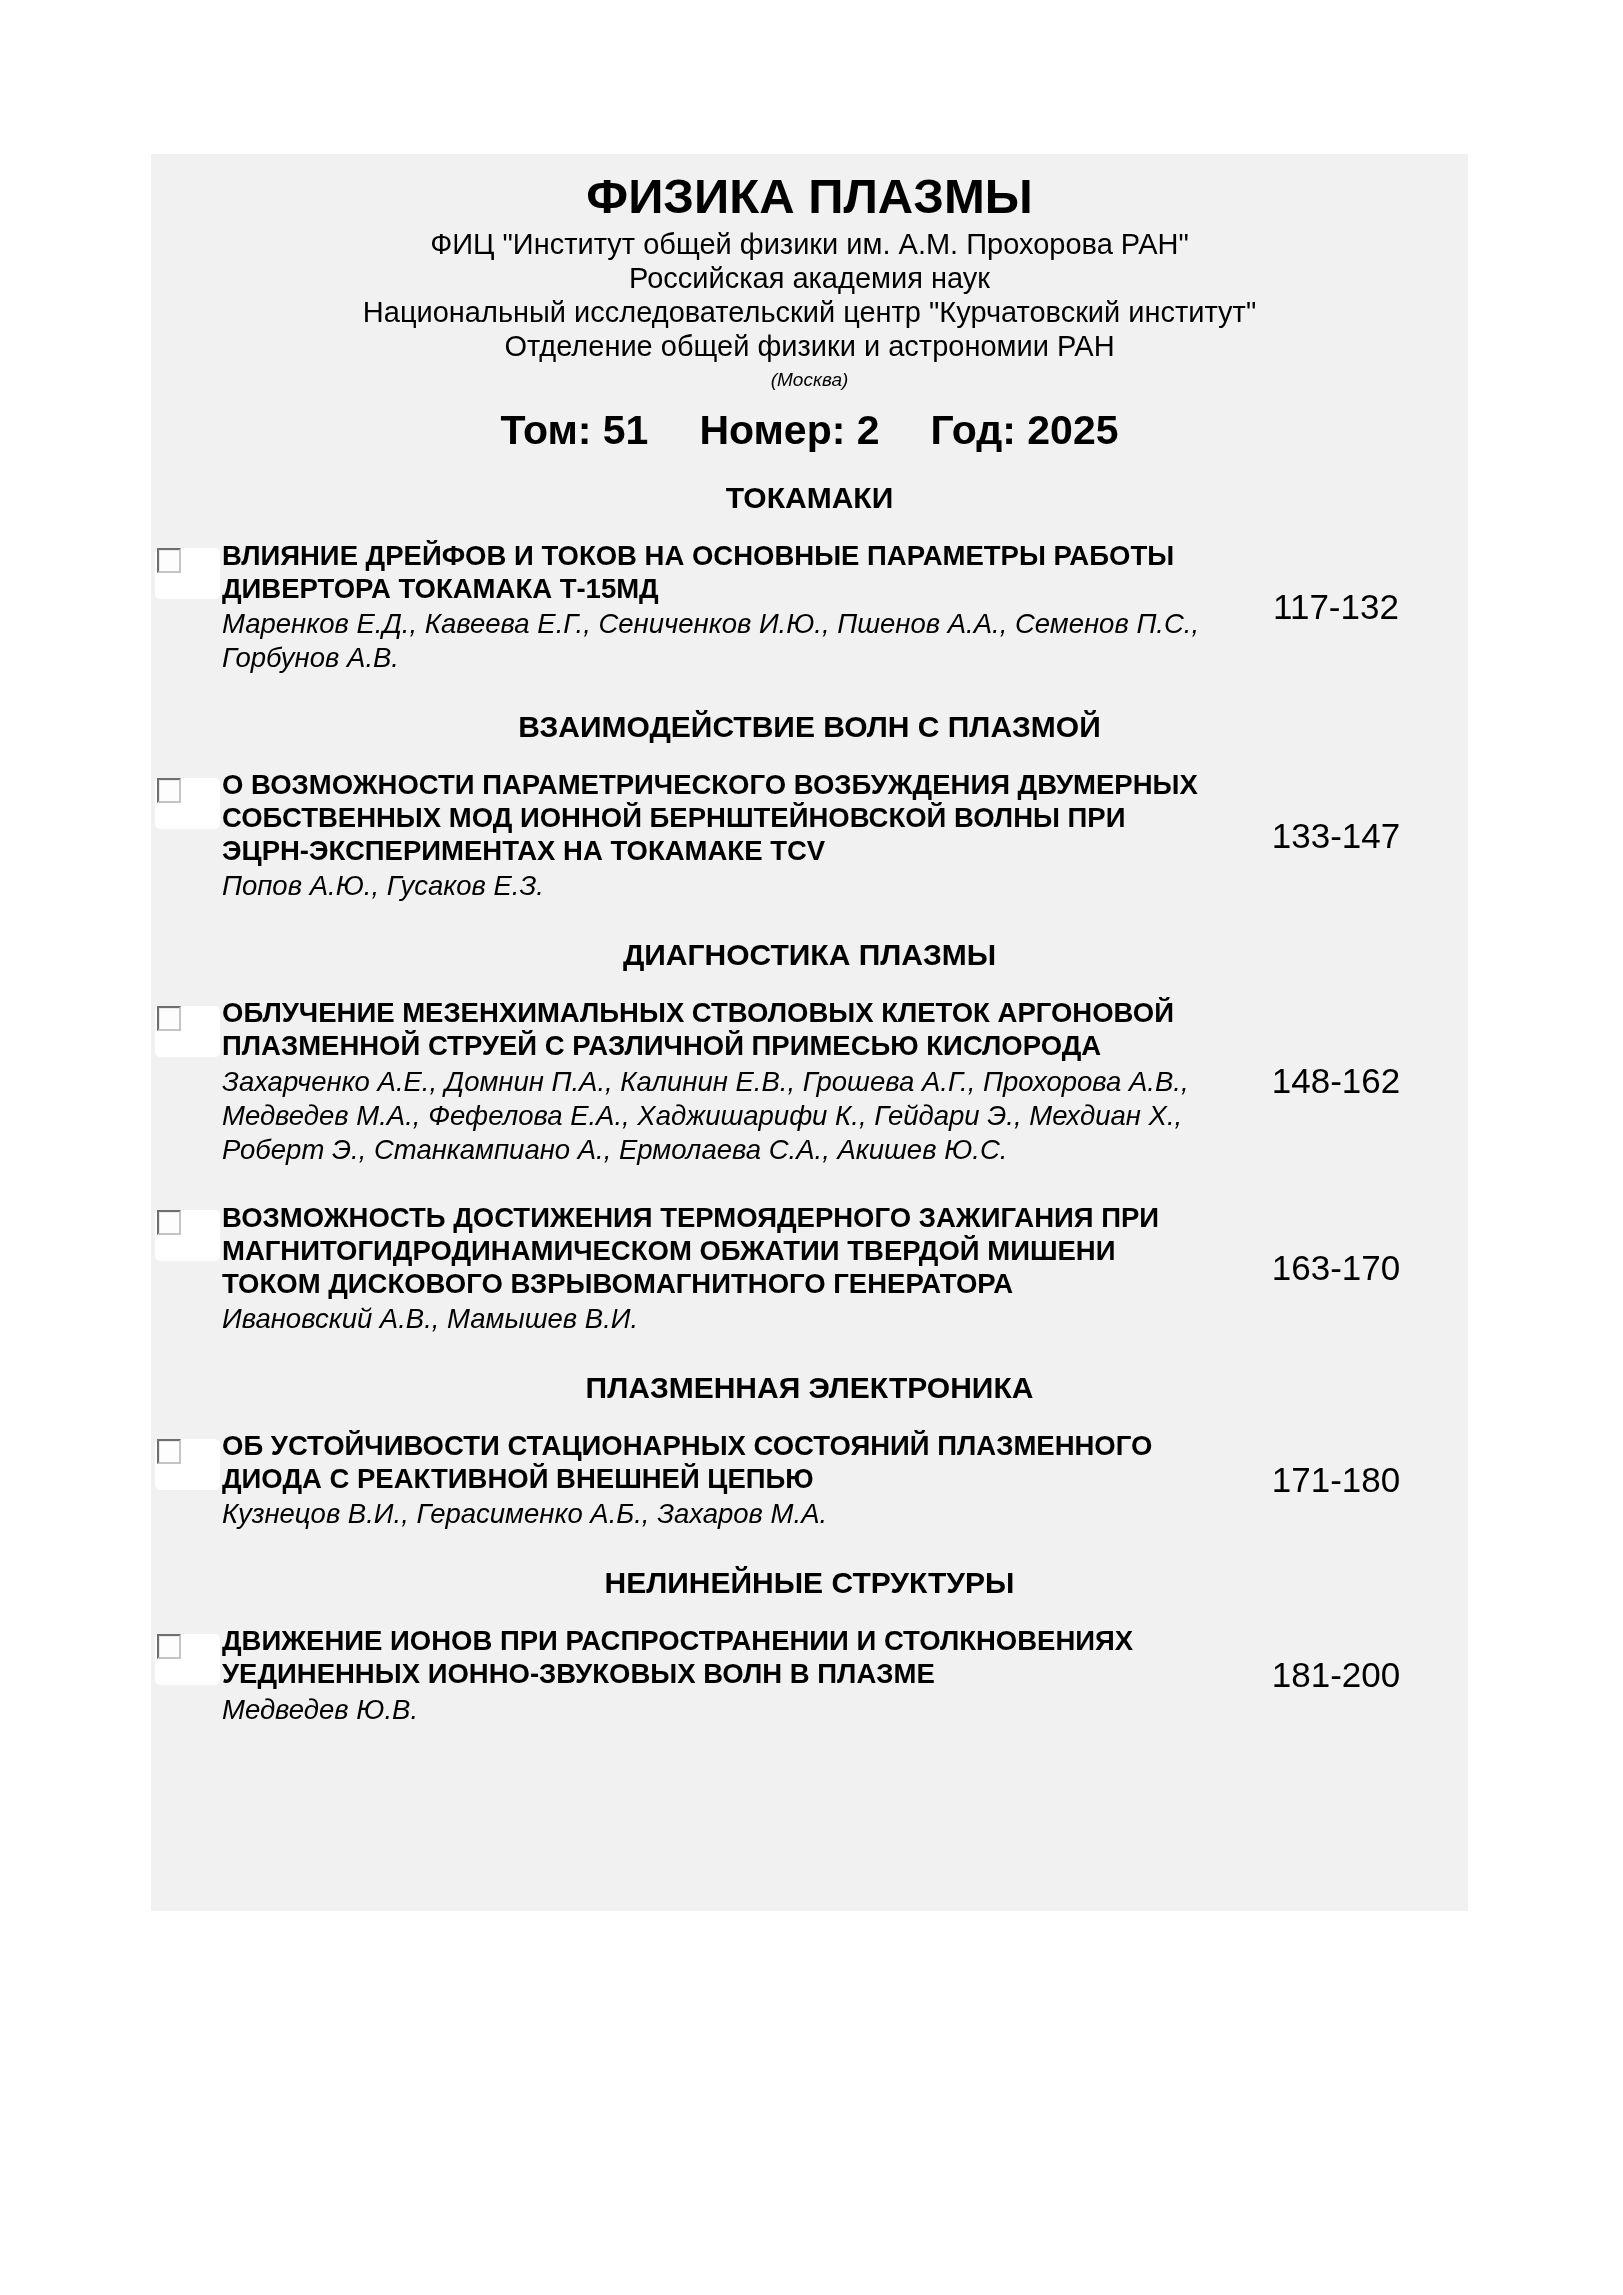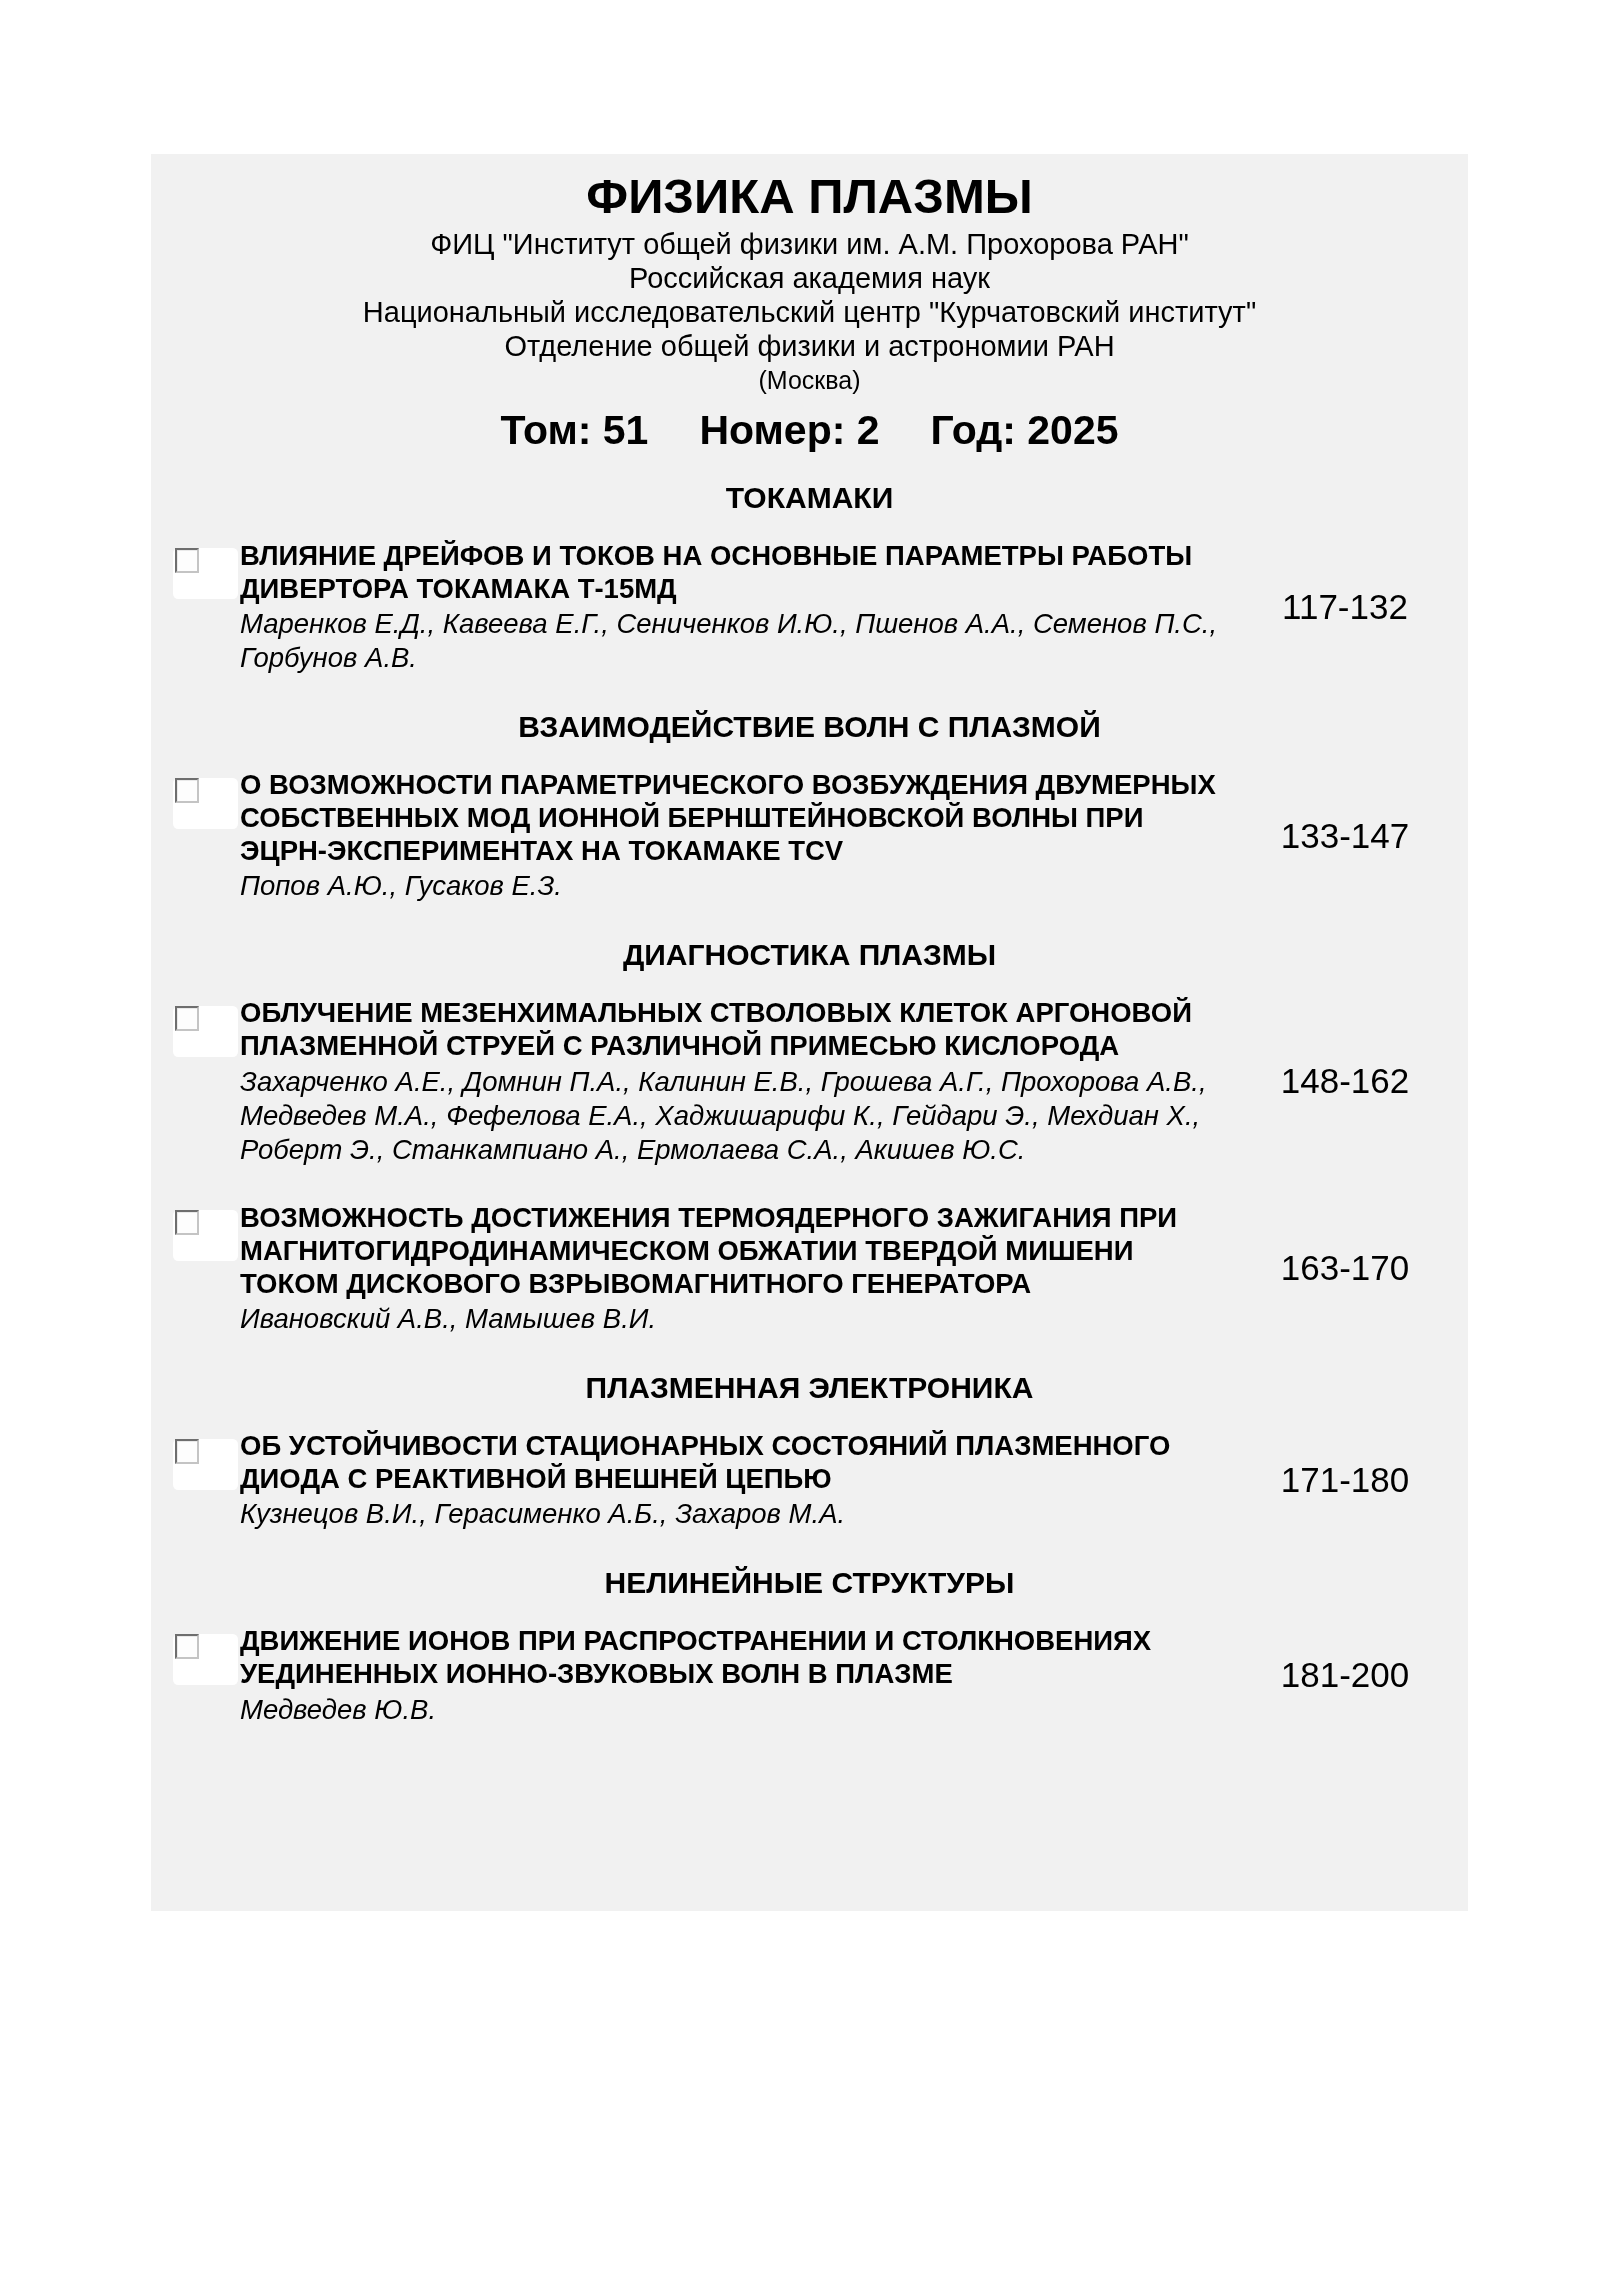--- a/index.html
+++ b/index.html
@@ -28,22 +28,23 @@
     font-weight: bold;
     text-align: center;
   }
   .org-line {
     font-size: 29px;
     line-height: 34px;
     text-align: center;
   }
   .org-block { margin-top: 3.9px; }
   .city-line {
-    font-size: 25px;
-    line-height: 34px;
+    font-size: 19px;
+    line-height: 34px;
+    font-style: italic;
     text-align: center;
   }
   .issue-line {
     margin-top: 10.5px;
     display: flex;
     justify-content: center;
     gap: 51px;
     font-size: 41px;
     line-height: 47px;
     font-weight: bold;
@@ -51,21 +52,21 @@
   .section-title {
     margin: 26px 0 23.6px 0;
     font-size: 30px;
     line-height: 35px;
     font-weight: bold;
     text-align: center;
   }
   .entry {
     display: flex;
     align-items: stretch;
-    padding-left: 22px;
+    padding-left: 4px;
     margin-bottom: 34px;
   }
   .cb-col {
     width: 65px;
     flex: 0 0 65px;
     margin-right: 2px;
   }
   .cb-patch {
     width: 65px;
     height: 51px;

